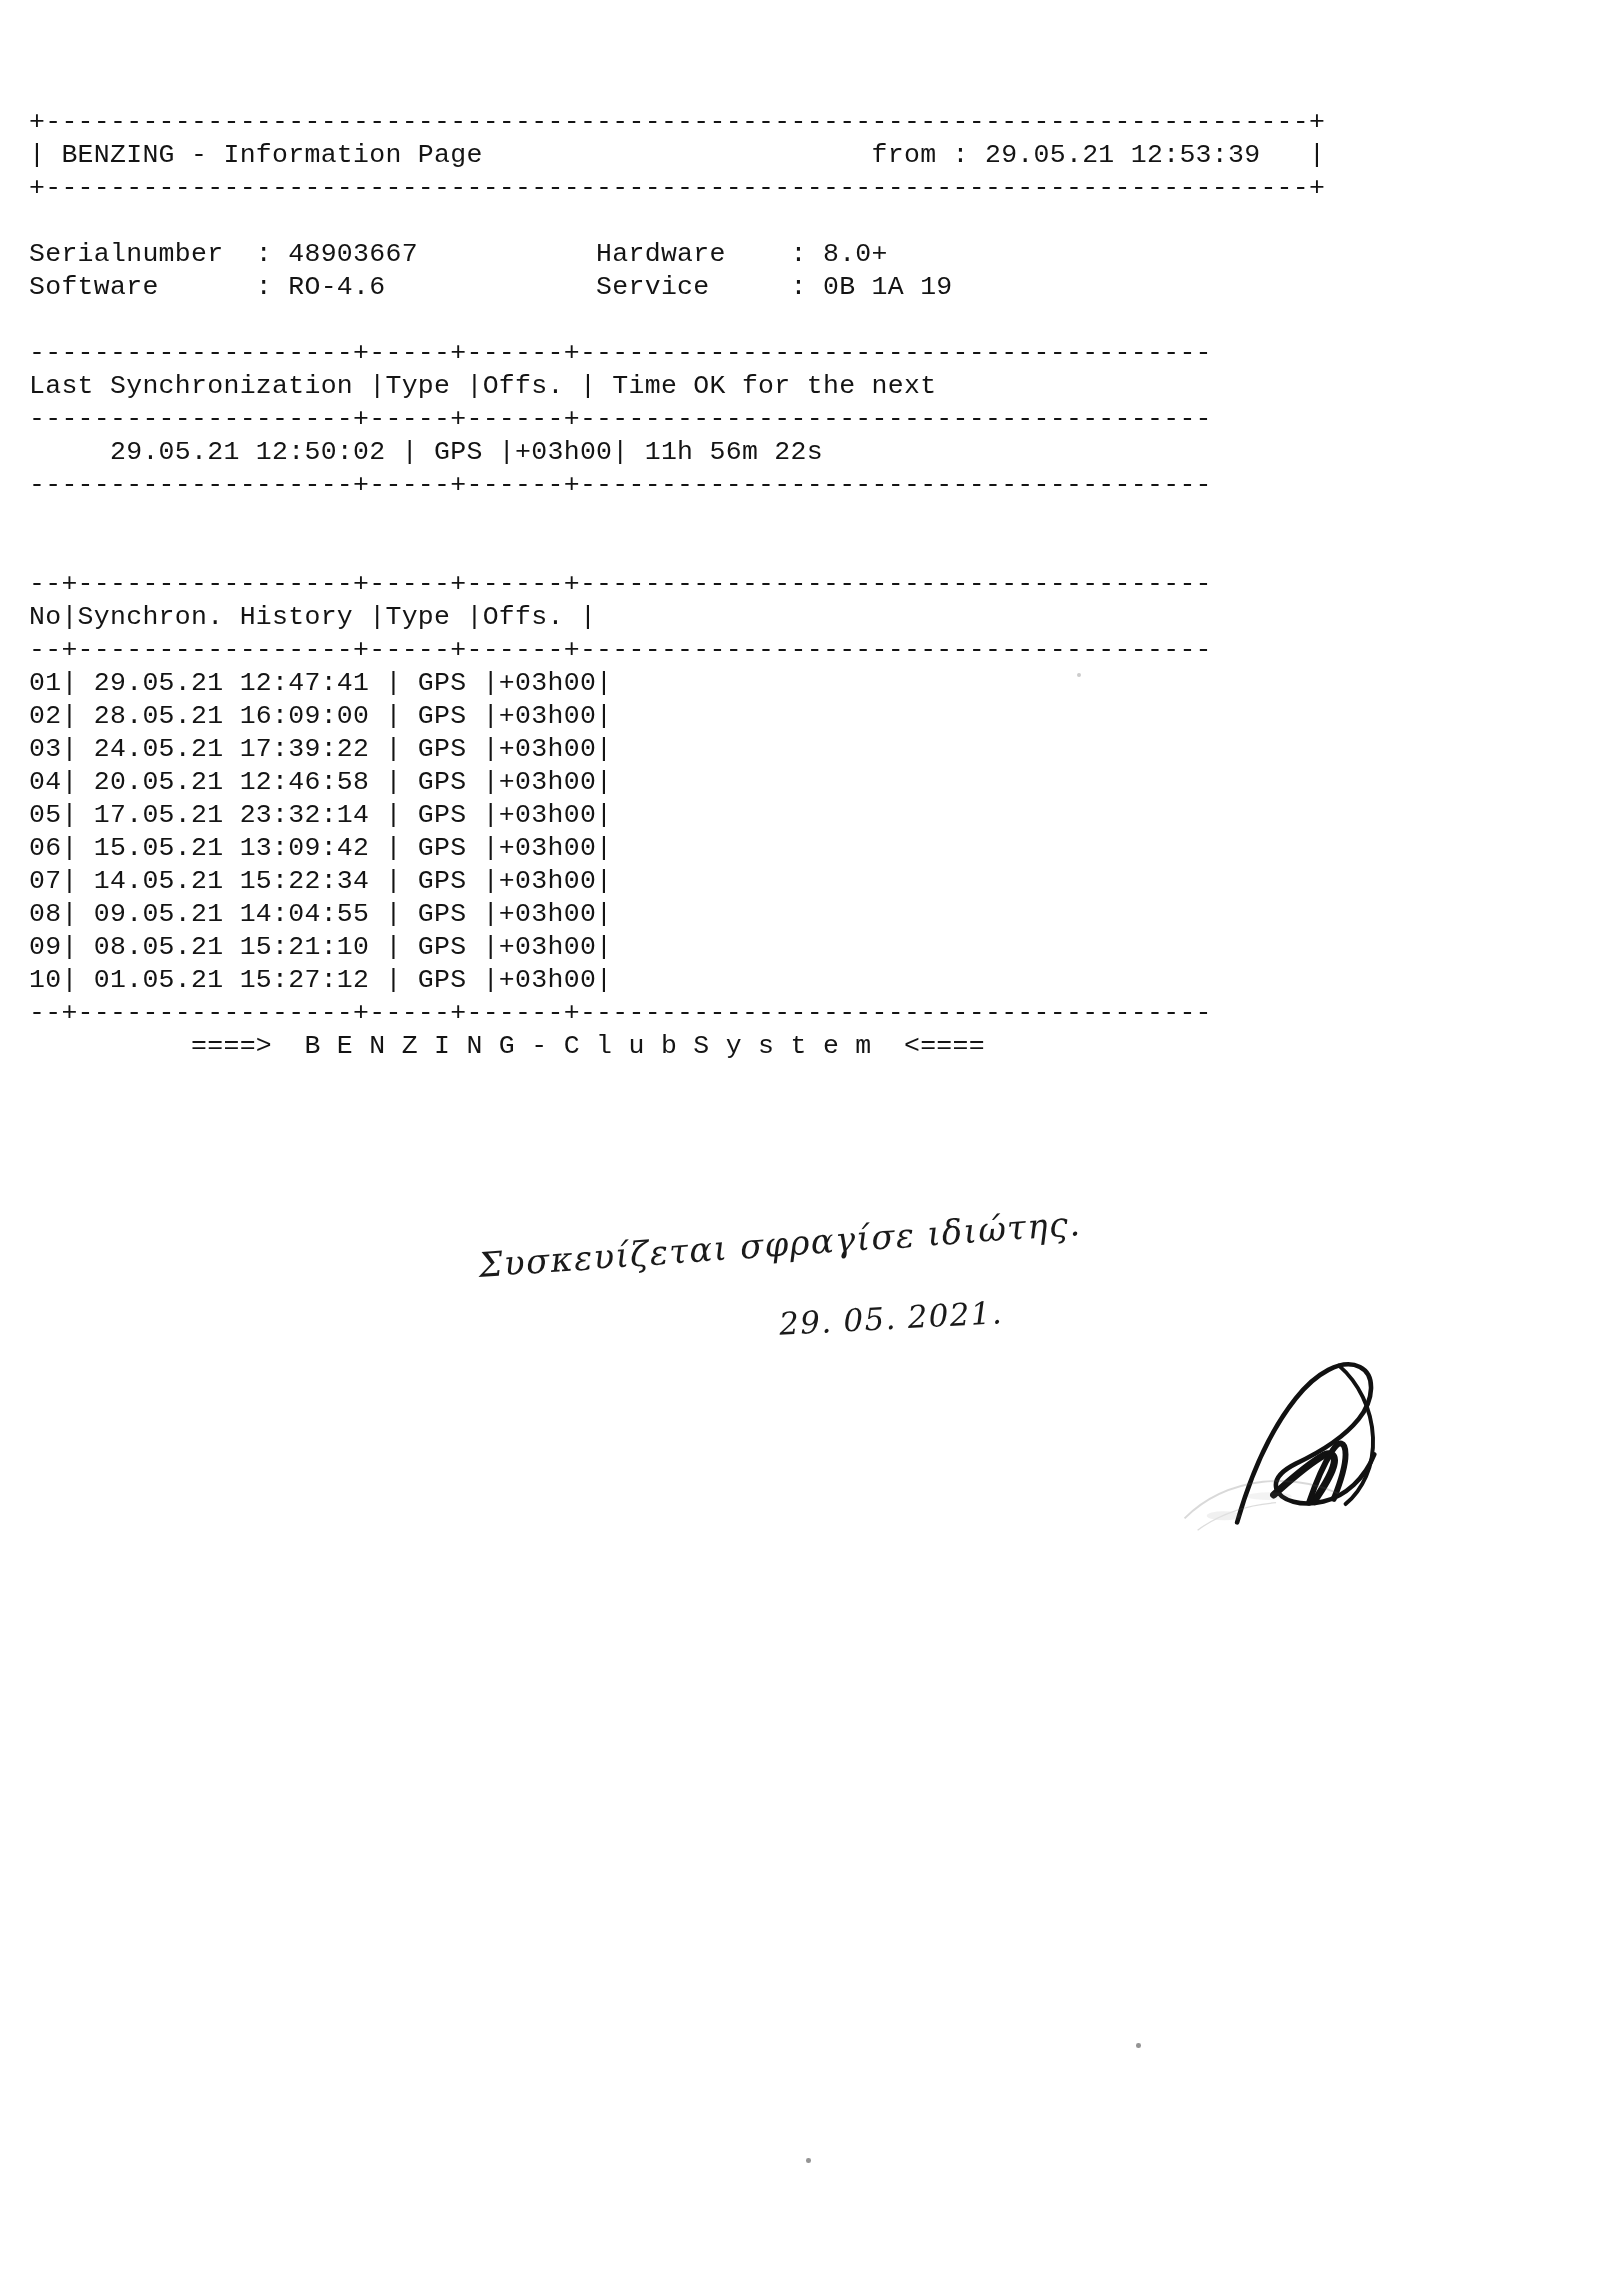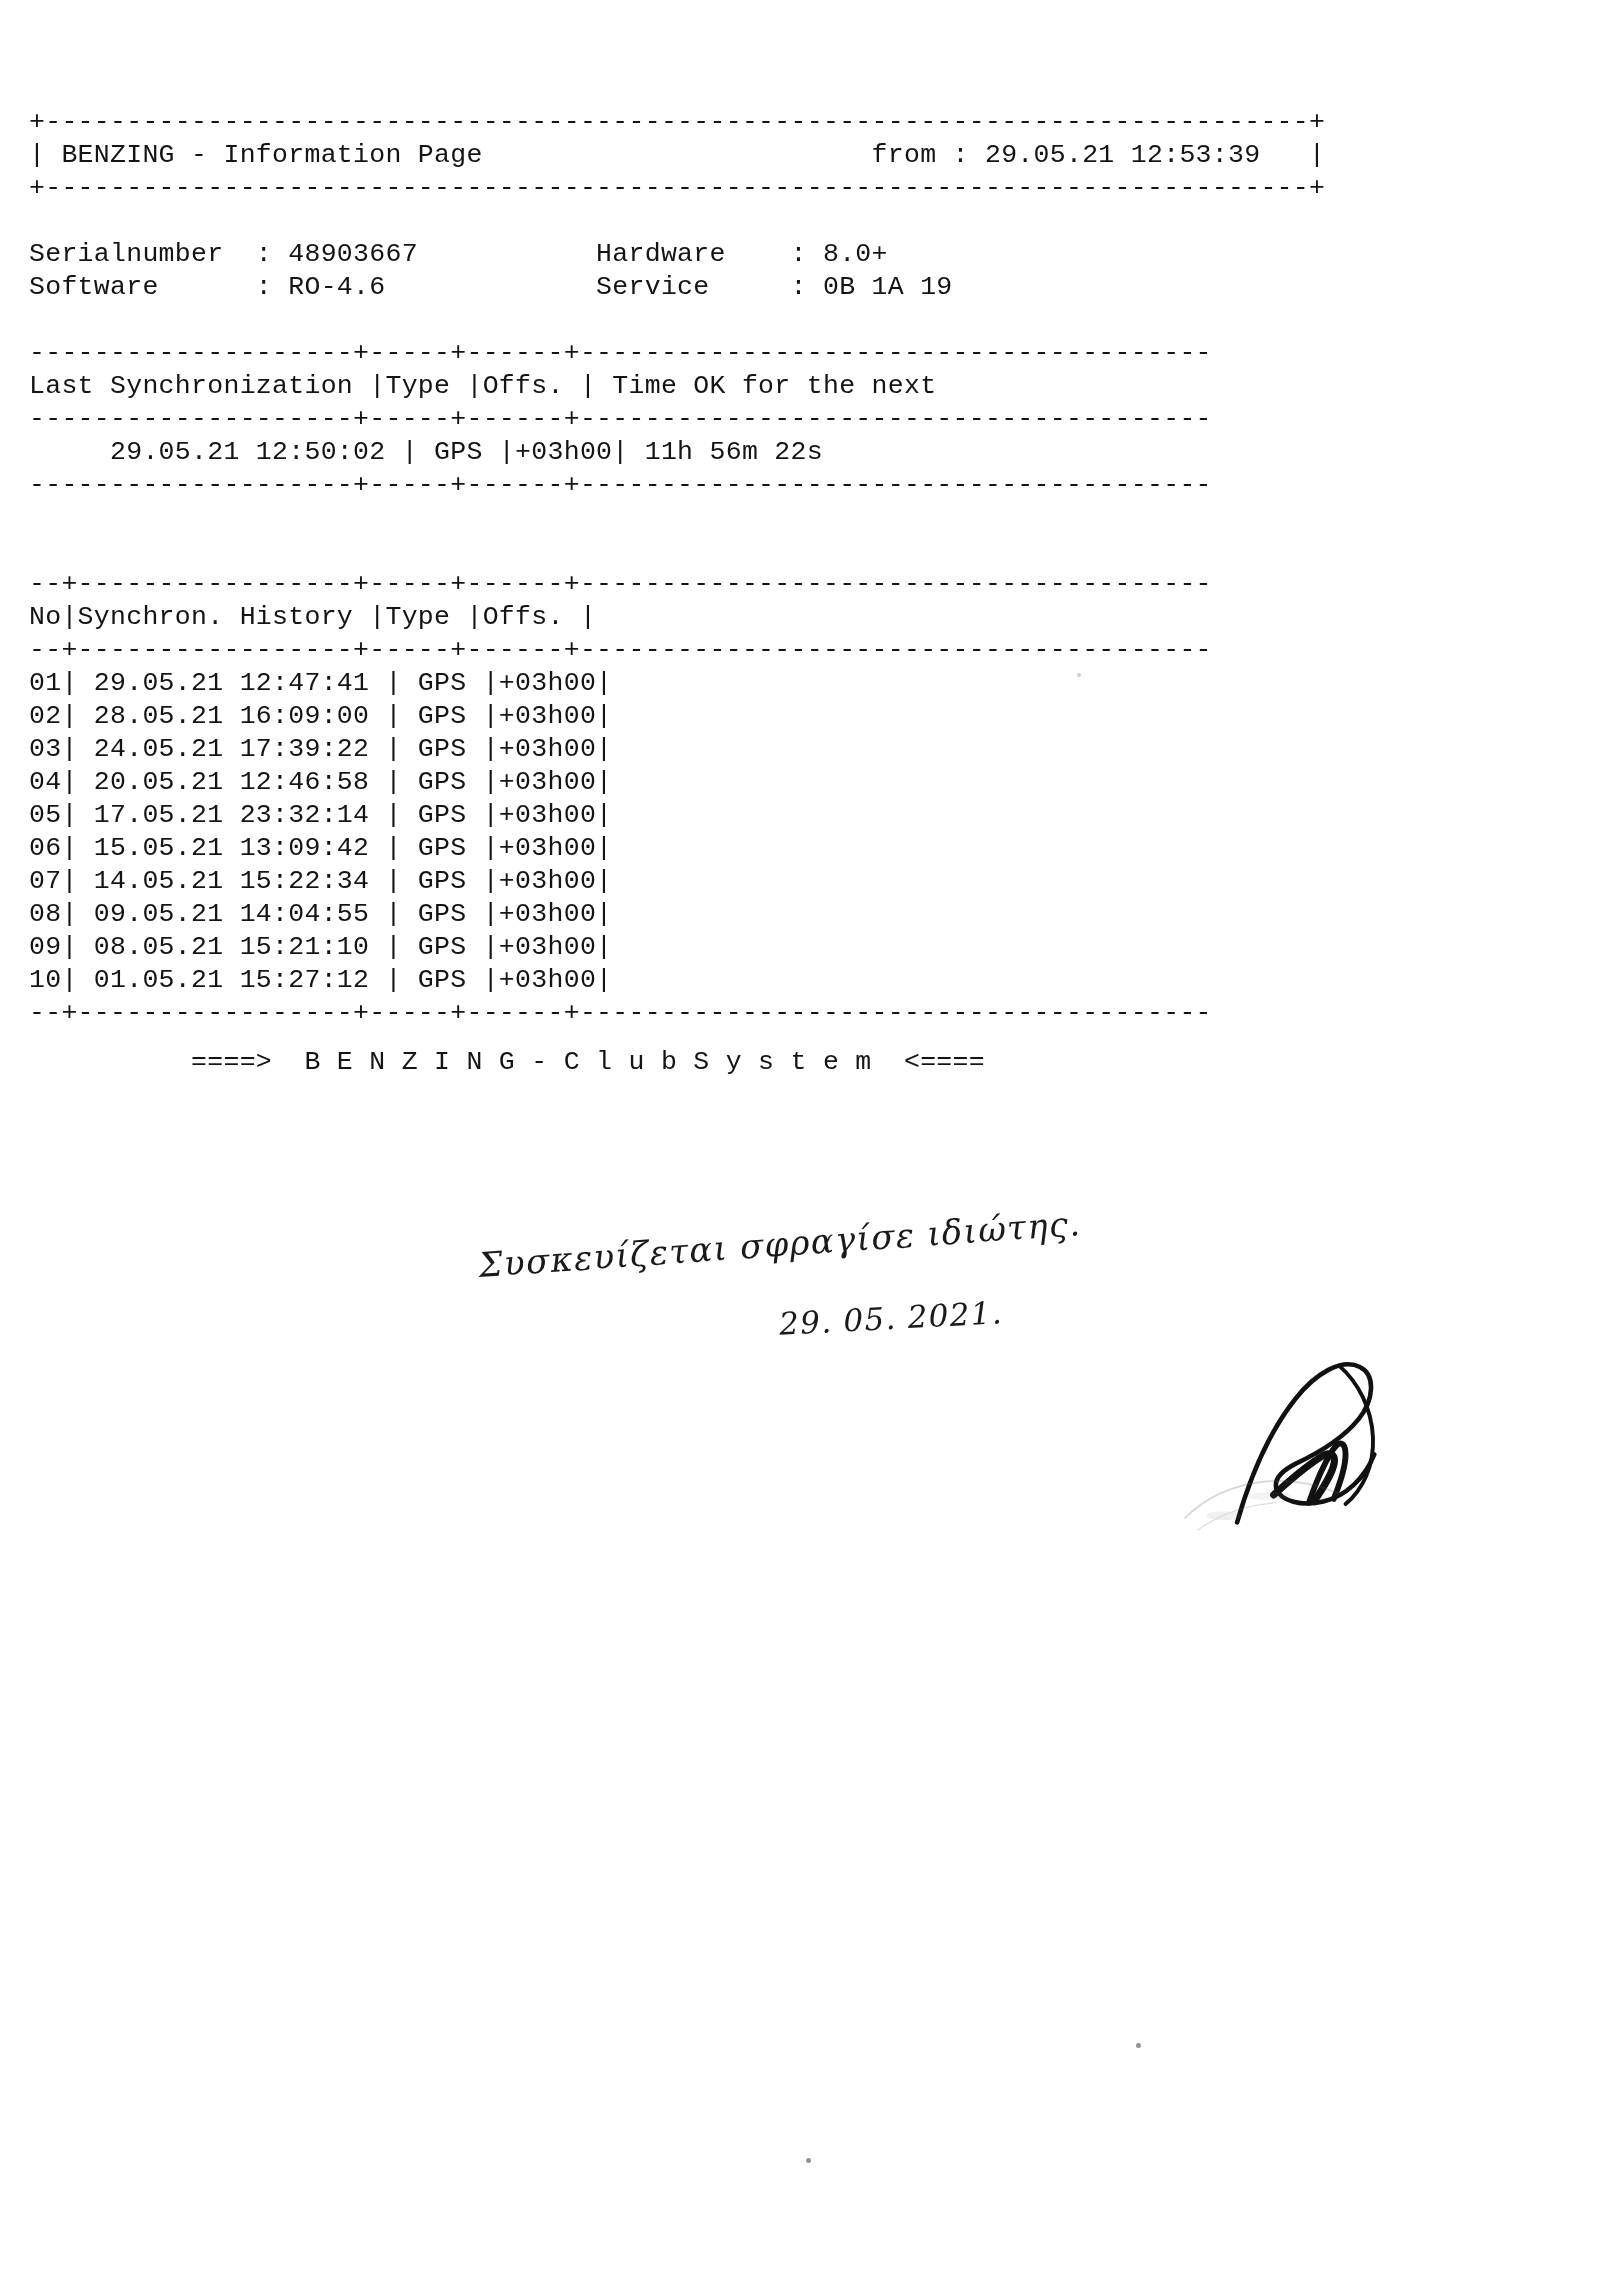--- a/index.html
+++ b/index.html
@@ -40,21 +40,20 @@
     height: 33px;
   }
   .report .blank {
     display: block;
     height: 33px;
   }
   .footer-line {
     display: block;
     white-space: pre;
     height: 33px;
-    margin-top: 16px;
   }
   
   .handwriting {
     position: absolute;
     left: 471px;
     top: 1185px;
     width: 982px;
     height: 458px;
     pointer-events: none;
   }

